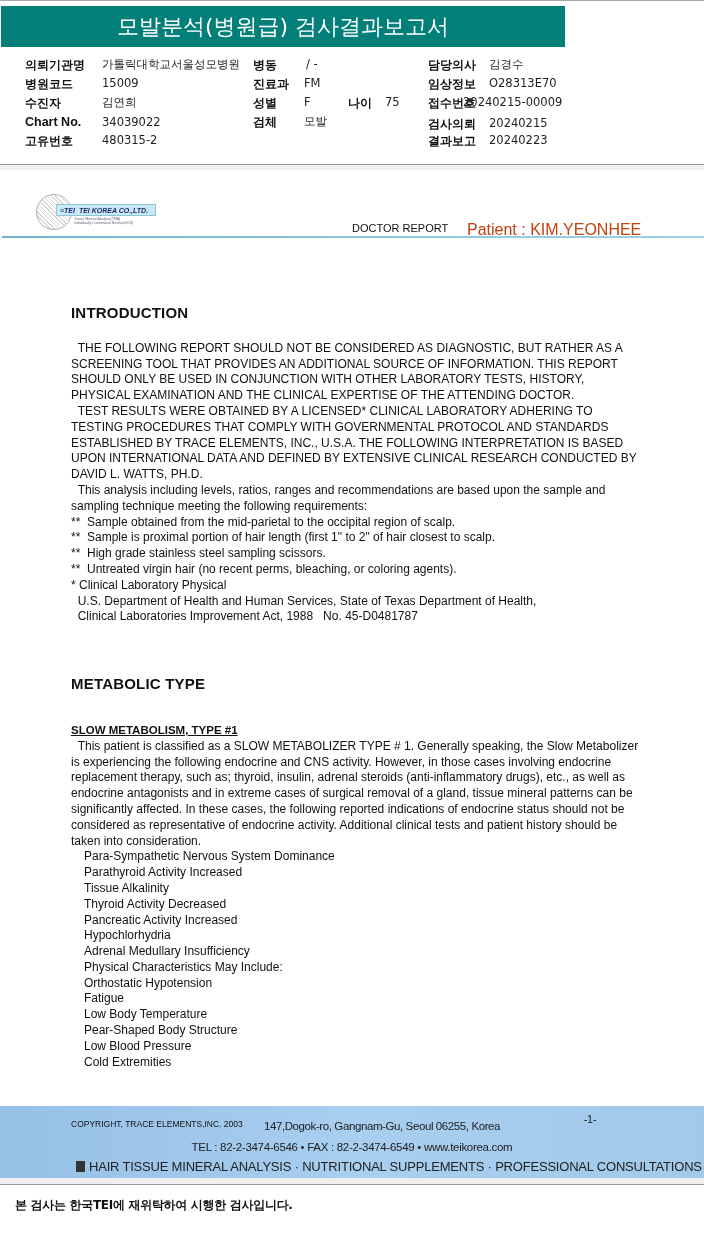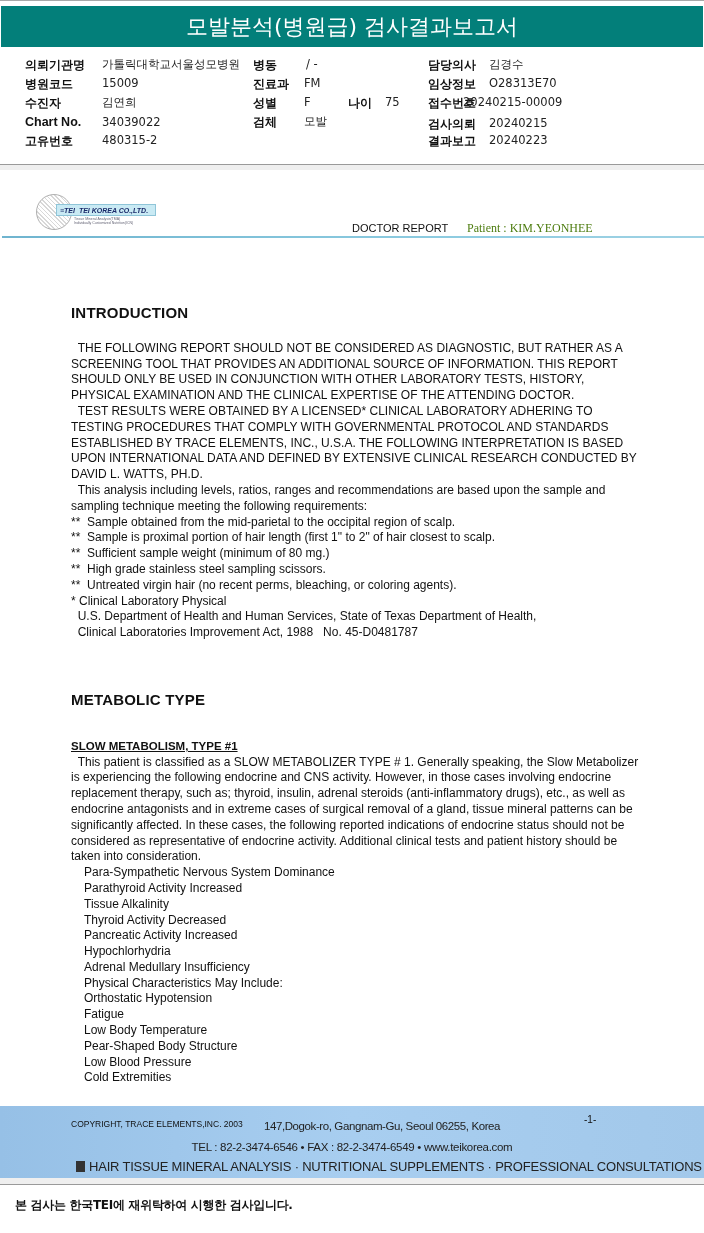--- a/index.html
+++ b/index.html
@@ -1,21 +1,21 @@
 <!DOCTYPE html>
 <html><head>
 <meta charset="utf-8">
 <style>
   * { box-sizing: border-box; margin: 0; padding: 0; }
   html, body { width: 704px; height: 1233px; background: #ffffff; overflow: hidden; }
   body { font-family: "Liberation Sans", "DejaVu Sans", sans-serif; color: #111; position: relative; }
 
   .top-rule { position: absolute; left: 0; top: 0; width: 704px; height: 1px; background: #a8a8a8; }
   .title-bar {
-    position: absolute; left: 1px; top: 6px; width: 702px; height: 41px;
+    position: absolute; left: 1px; top: 6px; width: 564px; height: 41px;
     background: #037f7a; color: #ffffff; text-align: center;
     font-family: "DejaVu Sans", sans-serif; font-size: 22px; line-height: 41px; font-weight: normal;
   }
 
   .info { position: absolute; top: 54px; left: 0; width: 704px; height: 100px;
     font-family: "DejaVu Sans", sans-serif; font-size: 12px; }
   .info .lab { position: absolute; font-weight: bold; color: #111; }
   .info .val { position: absolute; color: #222; font-size: 11.5px; }
 
   .mid-rule { position: absolute; left: 0; top: 164px; width: 704px; height: 1px; background: #9a9a9a; }
@@ -24,21 +24,21 @@
   .logo { position: absolute; left: 36px; top: 194px; width: 125px; height: 36px; }
   .logo .globe { position: absolute; left: 0; top: 0; width: 36px; height: 36px; border-radius: 50%;
     border: 1px solid #b0b0b0;
     background: repeating-linear-gradient(45deg, #d8d8d8 0 1px, #ffffff 1px 3px); }
   .logo .box { position: absolute; left: 20px; top: 10px; width: 100px; height: 12px;
     background: #c9eaf4; border: 1px solid #8fc5d8; font-size: 7px; font-weight: bold; color: #1a2a6a;
     line-height: 11px; padding-left: 3px; font-style: italic; white-space: nowrap; }
   .logo .sub { position: absolute; left: 38px; top: 23px; font-size: 3.5px; color: #667; line-height: 4px; white-space: nowrap; }
 
   .doc-report { position: absolute; left: 308px; top: 222px; font-size: 11px; color: #111; margin-left: 44px; }
-  .patient { position: absolute; left: 467px; top: 221px; font-size: 12px; color: #4d7c0f; font-family: Liberation Serif, serif; }
+  .patient { position: absolute; left: 467px; top: 221px; font-size: 16px; color: #c2410c; }
   .blue-rule { position: absolute; left: 2px; top: 236px; width: 702px; height: 2px;
     background: linear-gradient(to right, #6fb4cf, #8ccbe0 60%, #9fd2e4); }
 
   .content { position: absolute; left: 71px; top: 300px; width: 570px; font-size: 12px; line-height: 15.8px; color: #111; }
   .h1 { font-size: 15px; font-weight: bold; letter-spacing: 0.2px; }
   .para { white-space: pre-wrap; }
   .req { white-space: pre; }
   .sub-h { font-weight: bold; text-decoration: underline; font-size: 11.5px; }
   .list-item { padding-left: 13px; }
 
@@ -113,21 +113,20 @@
 <div class="patient">Patient : KIM.YEONHEE</div>
 <div class="blue-rule"></div>
 
 <div class="content">
   <div class="h1" style="margin-top:5px;">INTRODUCTION</div>
   <div class="para" style="margin-top:20px;">  THE FOLLOWING REPORT SHOULD NOT BE CONSIDERED AS DIAGNOSTIC, BUT RATHER AS A SCREENING TOOL THAT PROVIDES AN ADDITIONAL SOURCE OF INFORMATION. THIS REPORT SHOULD ONLY BE USED IN CONJUNCTION WITH OTHER LABORATORY TESTS, HISTORY, PHYSICAL EXAMINATION AND THE CLINICAL EXPERTISE OF THE ATTENDING DOCTOR.</div>
   <div class="para">  TEST RESULTS WERE OBTAINED BY A LICENSED* CLINICAL LABORATORY ADHERING TO TESTING PROCEDURES THAT COMPLY WITH GOVERNMENTAL PROTOCOL AND STANDARDS ESTABLISHED BY TRACE ELEMENTS, INC., U.S.A. THE FOLLOWING INTERPRETATION IS BASED UPON INTERNATIONAL DATA AND DEFINED BY EXTENSIVE CLINICAL RESEARCH CONDUCTED BY DAVID L. WATTS, PH.D.</div>
   <div class="para">  This analysis including levels, ratios, ranges and recommendations are based upon the sample and sampling technique meeting the following requirements:</div>
   <div class="req">**  Sample obtained from the mid-parietal to the occipital region of scalp.</div>
   <div class="req">**  Sample is proximal portion of hair length (first 1" to 2" of hair closest to scalp.</div>
-  <div class="req">**  Sufficient sample weight (minimum of 80 mg.)</div>
   <div class="req">**  High grade stainless steel sampling scissors.</div>
   <div class="req">**  Untreated virgin hair (no recent perms, bleaching, or coloring agents).</div>
   <div class="req">* Clinical Laboratory Physical</div>
   <div class="req">  U.S. Department of Health and Human Services, State of Texas Department of Health,</div>
   <div class="req">  Clinical Laboratories Improvement Act, 1988   No. 45-D0481787</div>
 
   <div class="h1" style="margin-top:51px;">METABOLIC TYPE</div>
   <div class="sub-h" style="margin-top:31px;">SLOW METABOLISM, TYPE #1</div>
   <div class="para">  This patient is classified as a SLOW METABOLIZER TYPE # 1. Generally speaking, the Slow Metabolizer is experiencing the following endocrine and CNS activity. However, in those cases involving endocrine replacement therapy, such as; thyroid, insulin, adrenal steroids (anti-inflammatory drugs), etc., as well as endocrine antagonists and in extreme cases of surgical removal of a gland, tissue mineral patterns can be significantly affected. In these cases, the following reported indications of endocrine status should not be considered as representative of endocrine activity. Additional clinical tests and patient history should be taken into consideration.</div>
   <div class="list-item">Para-Sympathetic Nervous System Dominance</div>

